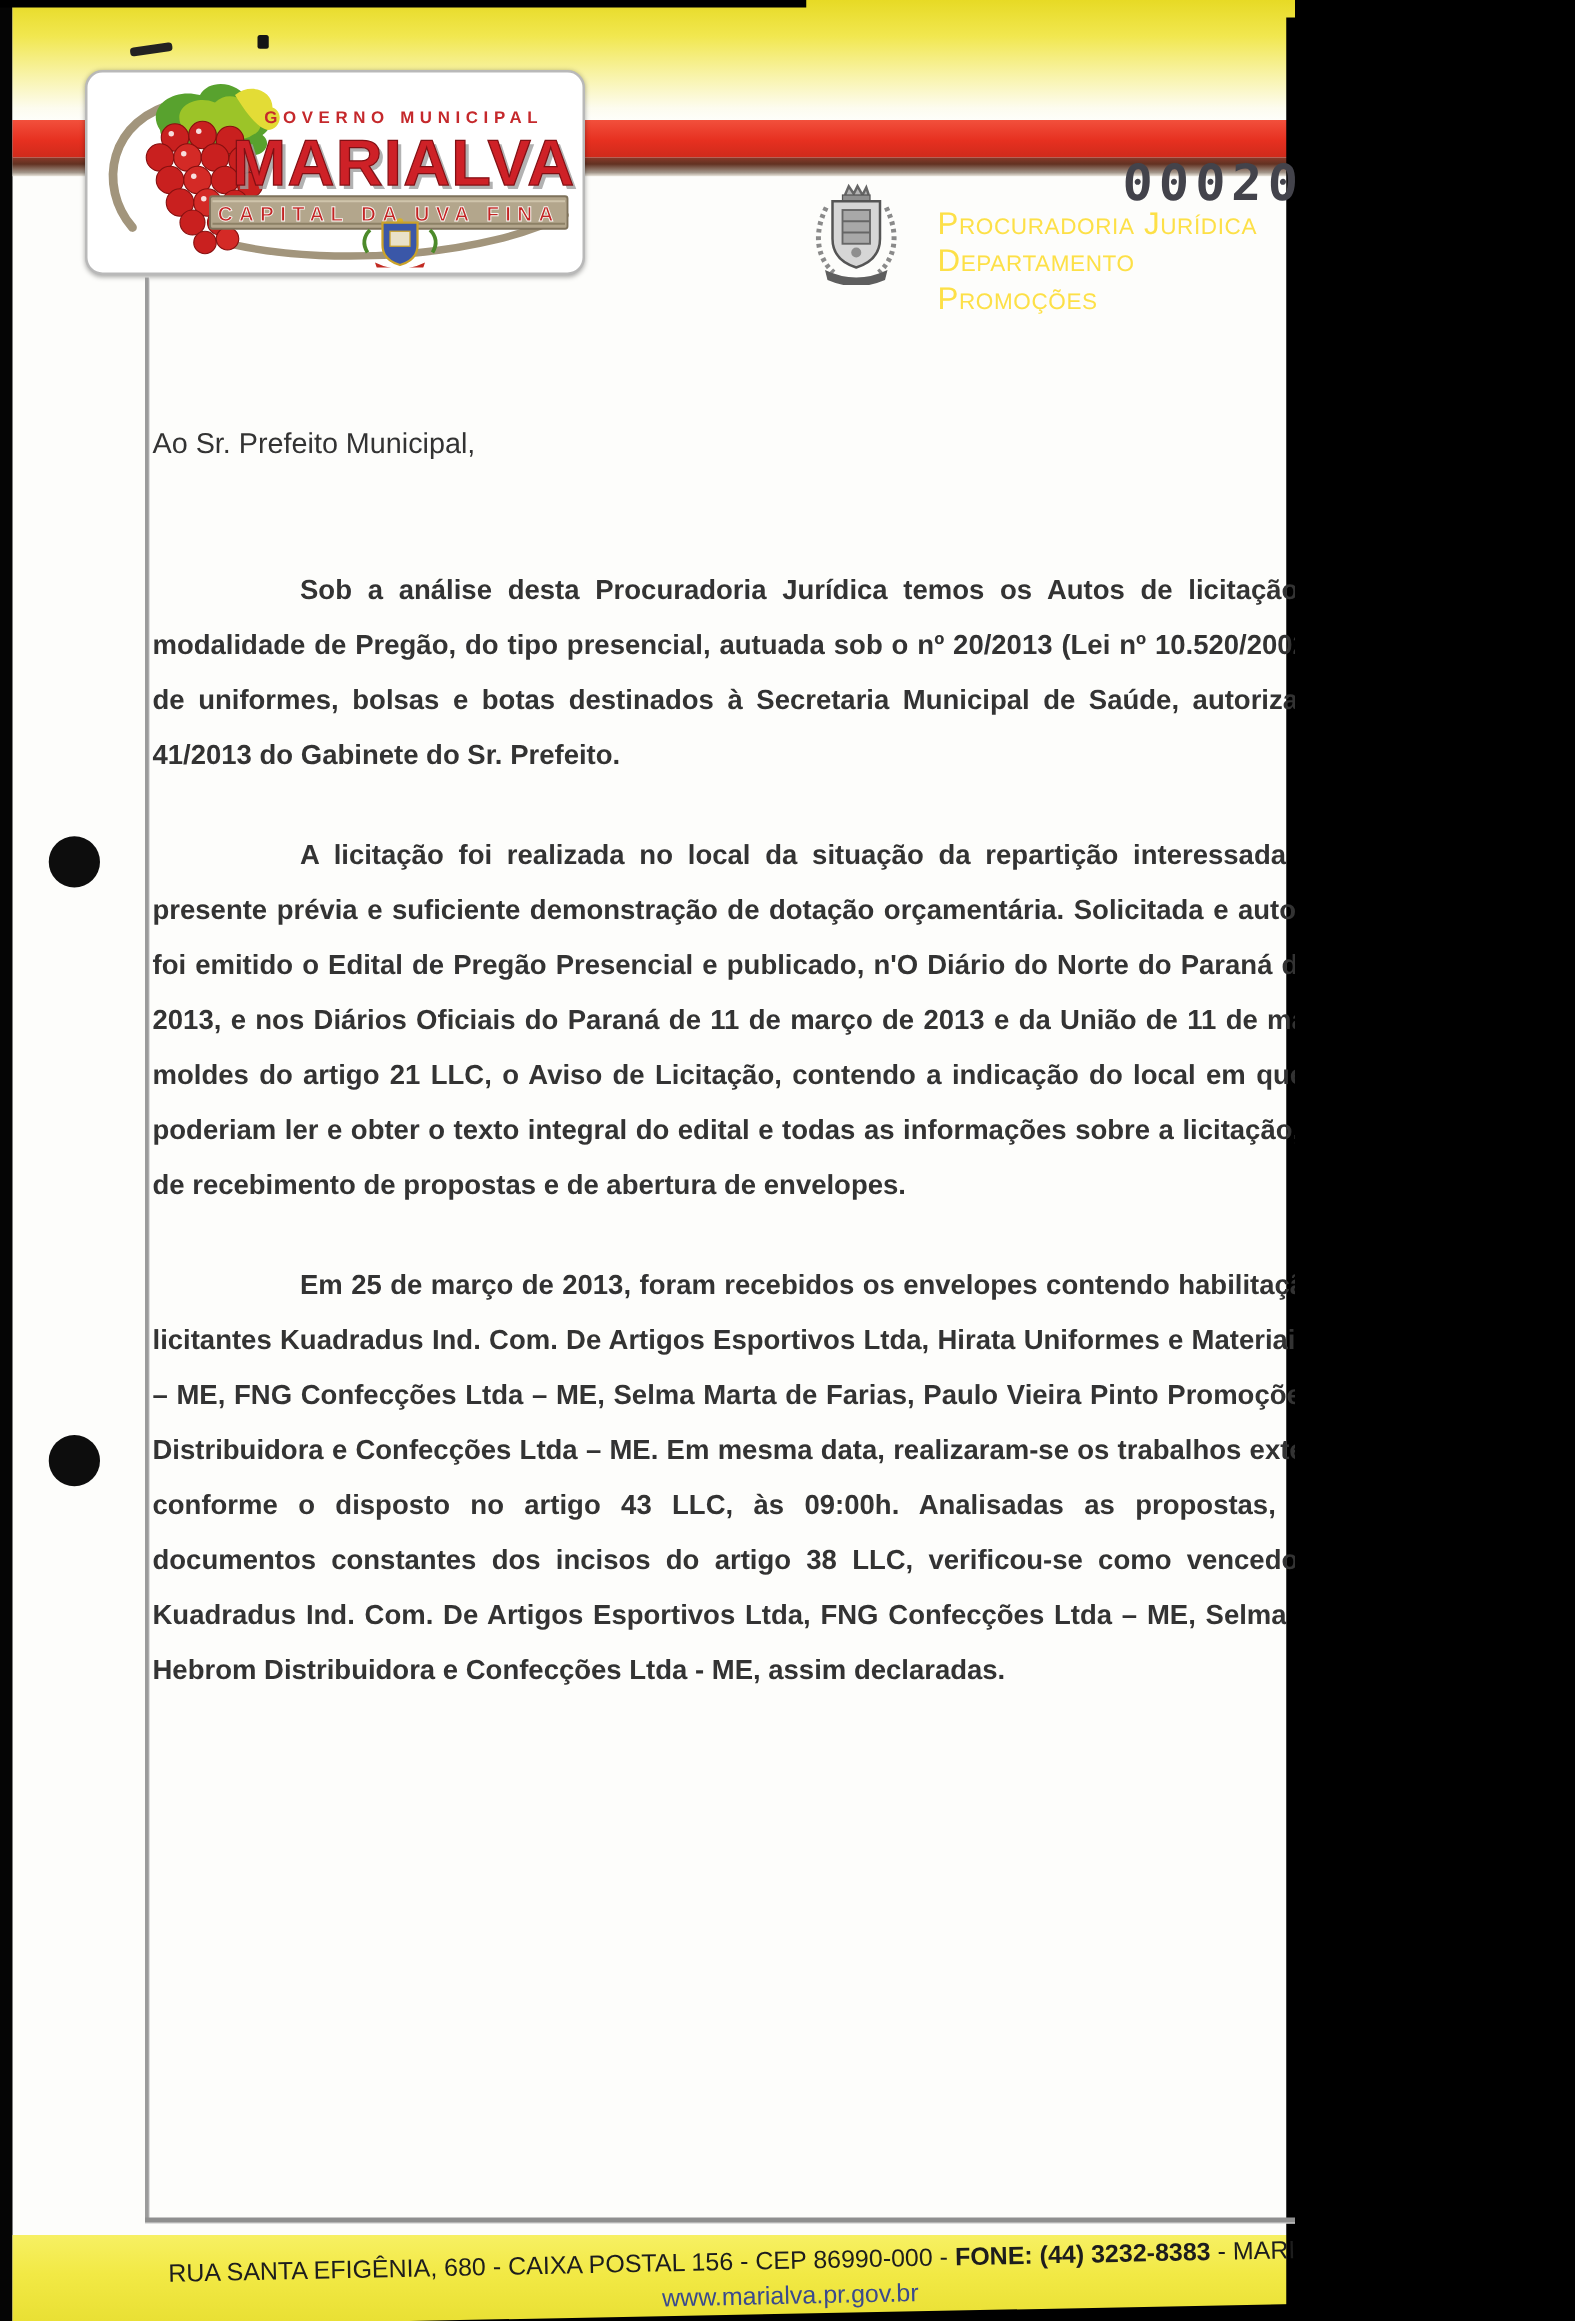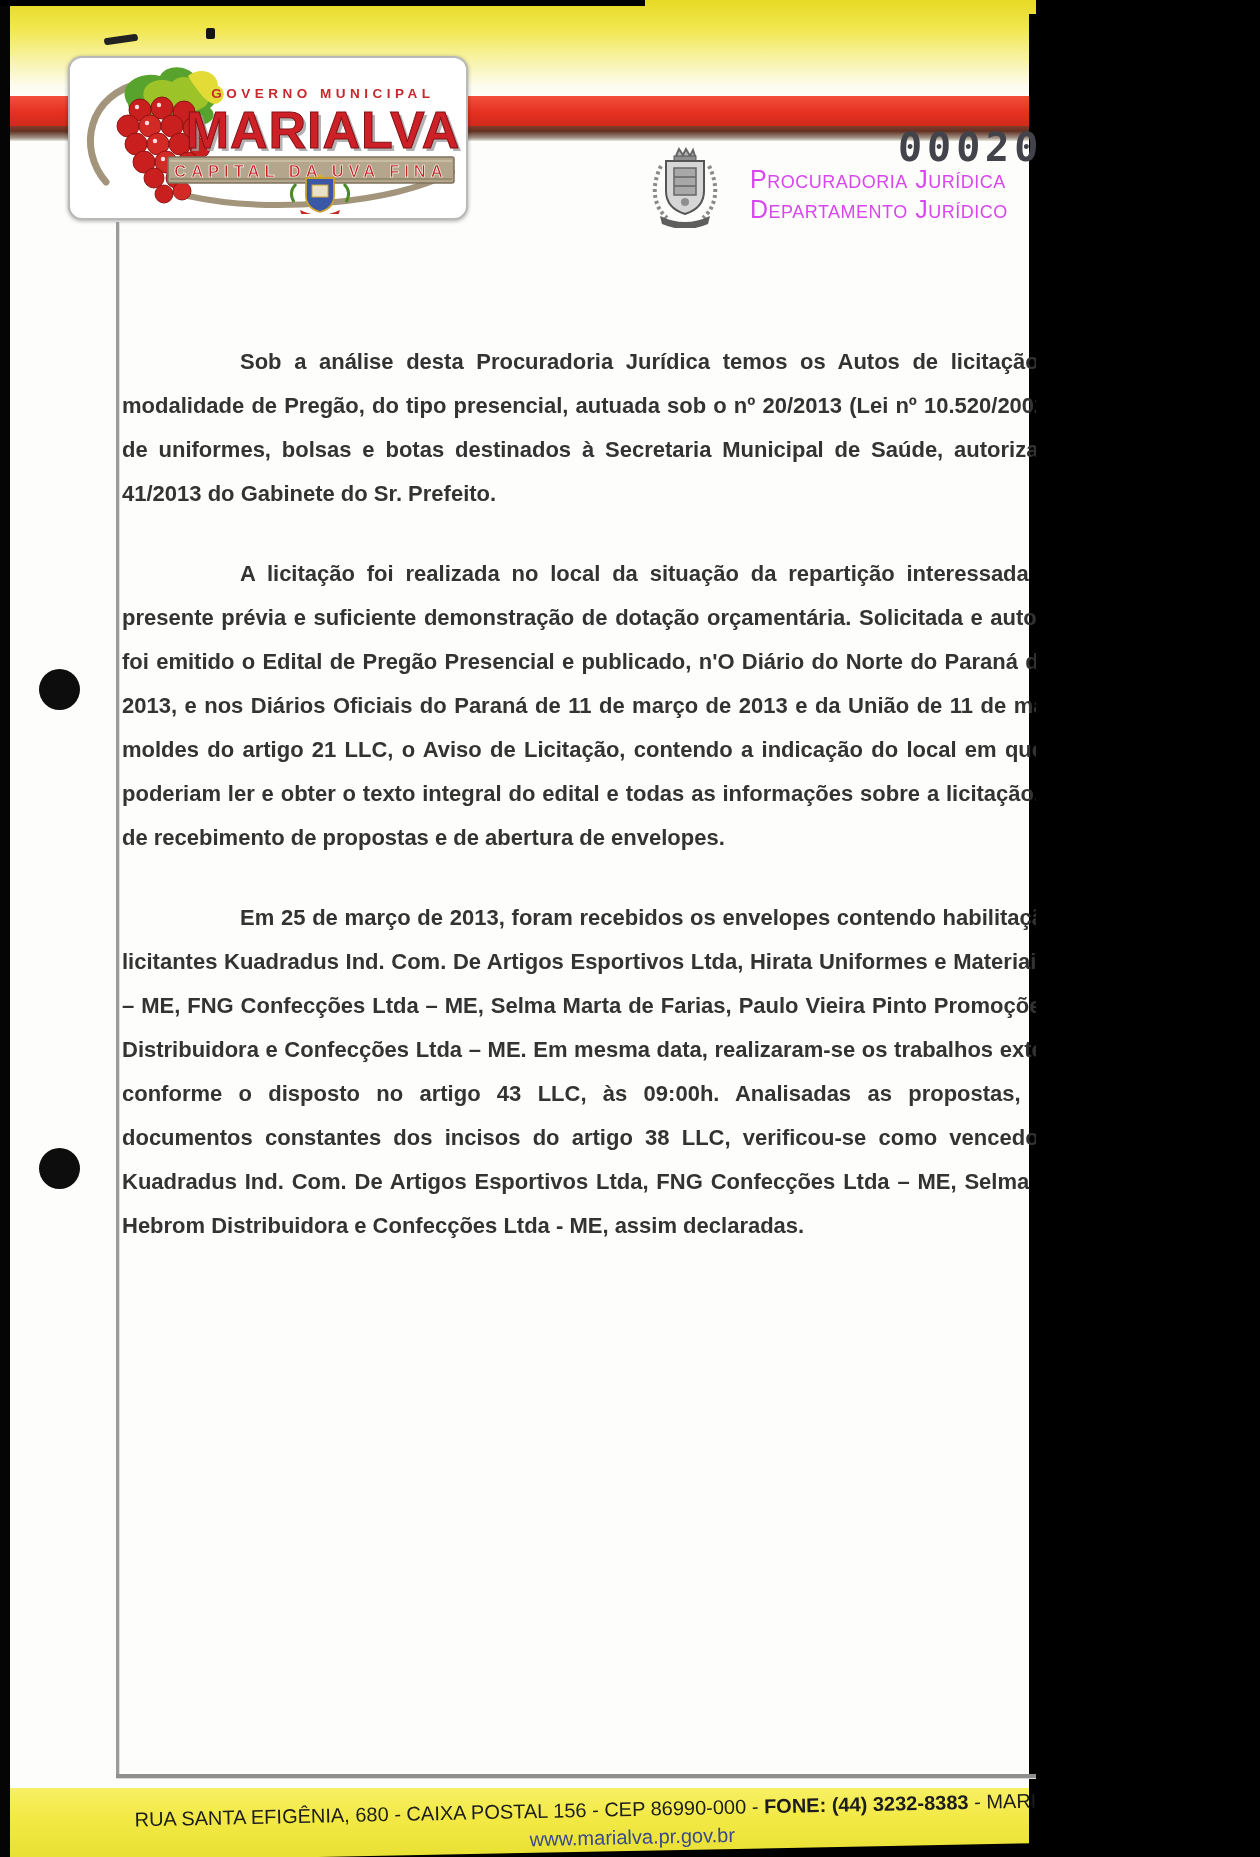--- a/index.html
+++ b/index.html
@@ -31,21 +31,21 @@
 
   
   .logo-card{left:68px;top:56px;width:396px;height:160px;background:#fff;border:2px solid #b9b9b9;
         border-radius:14px;box-shadow:0 1px 4px rgba(0,0,0,.35);}
   .logo-card svg{display:block;}
 
   
   .stamp{left:898px;top:124px;width:260px;font-family:"DejaVu Sans Mono",monospace;
         font-size:40px;letter-spacing:5px;color:#43434b;font-weight:bold;transform:skewX(-2deg);}
   .dept{left:750px;top:164px;line-height:30px;font-size:25px;font-variant:small-caps;
-        letter-spacing:.5px;color:#d946ef;}
+        letter-spacing:.5px;color:#fde047;}
   .crest{left:646px;top:144px;}
 
   
   .frame-left{left:116px;top:222px;width:3px;height:1554px;background:#9b9b9b;box-shadow:1px 0 0 #dedede;}
   .frame-bottom{left:116px;top:1774px;width:1134px;height:4px;background:#8f8f8f;box-shadow:0 1px 0 #d8d8d8;}
 
   
   .punch{width:41px;height:41px;border-radius:50%;background:#0d0d0d;}
   .punch-1{left:39px;top:669px;}
   .punch-2{left:39px;top:1148px;}
@@ -158,30 +158,31 @@
       <line x1="24" y1="42" x2="46" y2="42" stroke="#666" stroke-width="1.5"></line>
       <circle cx="35" cy="58" r="4" fill="#8f8f8f"></circle>
       <path d="M11,22 C1,42 3,62 17,74" stroke="#8a8a8a" stroke-width="4" fill="none" stroke-dasharray="3 3"></path>
       <path d="M59,22 C69,42 67,62 53,74" stroke="#8a8a8a" stroke-width="4" fill="none" stroke-dasharray="3 3"></path>
       <path d="M10,72 q25,12 50,0 l-2,8 q-23,10 -46,0 Z" fill="#5e5e5e"></path>
     </svg>
   </div>
 
   <div class="abs dept">
     <div>Procuradoria Jurídica</div>
-    <div>Departamento Jurídico</div>
+    <div>Departamento Promoções</div>
   </div>
 
   <div class="abs frame-left"></div>
   <div class="abs frame-bottom"></div>
 
   <div class="abs punch punch-1"></div>
   <div class="abs punch punch-2"></div>
 
   <div class="abs doc-text">
+    <p class="salutation">Ao Sr. Prefeito Municipal,</p>
     <p class="body-par">Sob a análise desta Procuradoria Jurídica temos os Autos de licitação realizada sob a modalidade de Pregão, do tipo presencial, autuada sob o nº 20/2013 (Lei nº 10.520/2002), para aquisição de uniformes, bolsas e botas destinados à Secretaria Municipal de Saúde, autorizada pelo ofício nº 41/2013 do Gabinete do Sr. Prefeito.</p>
     <p class="body-par">A licitação foi realizada no local da situação da repartição interessada (art. 20) estando presente prévia e suficiente demonstração de dotação orçamentária. Solicitada e autorizada a despesa, foi emitido o Edital de Pregão Presencial e publicado, n'O Diário do Norte do Paraná de 09 de março de 2013, e nos Diários Oficiais do Paraná de 11 de março de 2013 e da União de 11 de março de 2013, nos moldes do artigo 21 LLC, o Aviso de Licitação, contendo a indicação do local em que os interessados poderiam ler e obter o texto integral do edital e todas as informações sobre a licitação, indicando a data de recebimento de propostas e de abertura de envelopes.</p>
     <p class="body-par">Em 25 de março de 2013, foram recebidos os envelopes contendo habilitação e proposta das licitantes Kuadradus Ind. Com. De Artigos Esportivos Ltda,  Hirata Uniformes e Materiais Esportivos Ltda – ME, FNG Confecções Ltda – ME, Selma Marta de Farias, Paulo Vieira Pinto Promoções – ME  e Hebrom Distribuidora e Confecções Ltda – ME. Em mesma data, realizaram-se os trabalhos externos do certame, conforme o disposto no artigo 43 LLC, às 09:00h. Analisadas as propostas, apresentados os documentos constantes dos incisos do artigo 38 LLC, verificou-se como vencedoras as licitantes, Kuadradus Ind. Com. De Artigos Esportivos Ltda, FNG Confecções Ltda – ME, Selma Marta de Farias e Hebrom Distribuidora e Confecções Ltda - ME, assim declaradas.</p>
   </div>
 
   <div class="abs signature">
     <svg width="70" height="88" viewBox="0 0 70 90">
       <path d="M52,4 C55,8 54,14 50,17 M52,4 C50,18 42,40 32,58 C27,67 18,74 11,69 C5,64 10,54 20,52 C32,50 44,55 46,63 C48,71 40,78 32,74 C26,71 27,63 33,60" stroke="#3b3cc4" stroke-width="3.2" fill="none" stroke-linecap="round"></path>
     </svg>
   </div>

